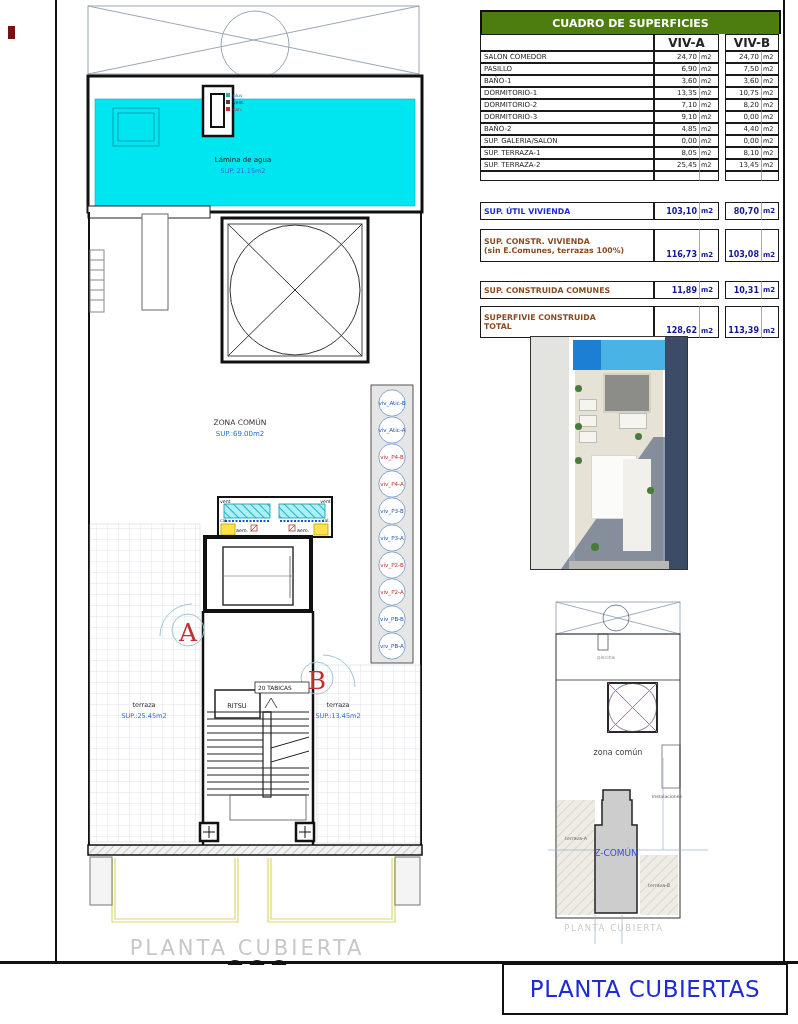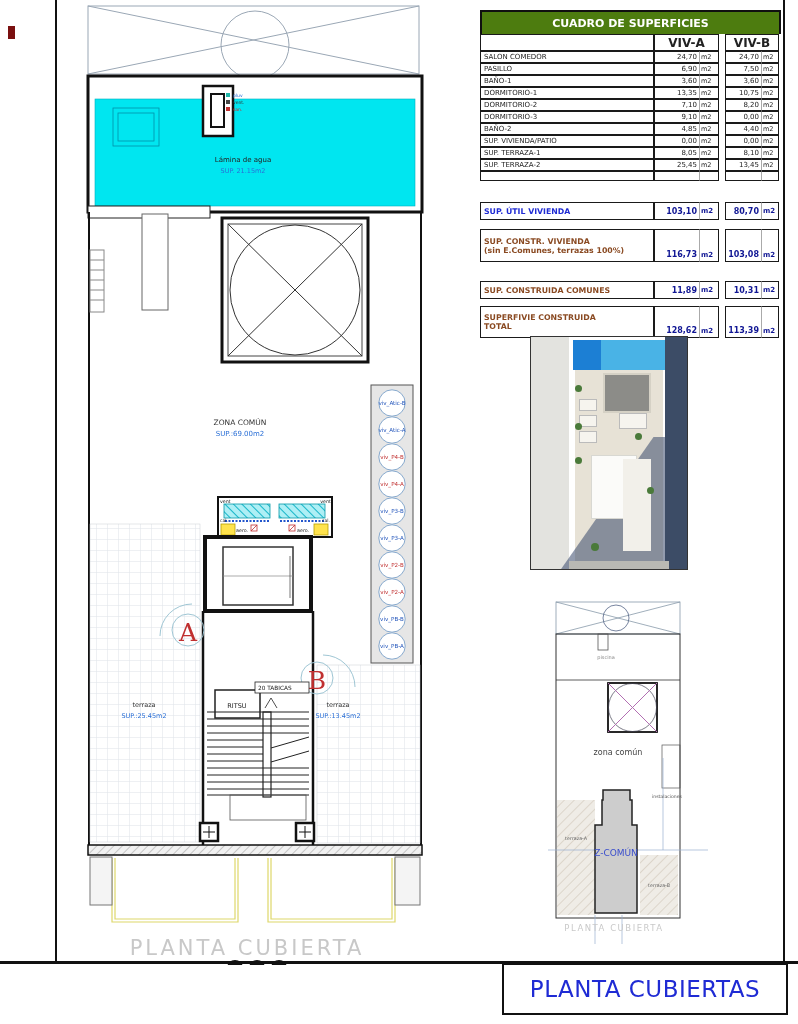--- a/index.html
+++ b/index.html
@@ -316,21 +316,21 @@
       </div>
       <div class="row drow">
         <div class="cell lab">BAÑO-2</div>
         <div class="cell val">4,85</div>
         <div class="cell unit">m2</div>
         <div class="cell gapc"></div>
         <div class="cell val">4,40</div>
         <div class="cell unit">m2</div>
       </div>
       <div class="row drow">
-        <div class="cell lab">SUP. VIVIENDA/PATIO</div>
+        <div class="cell lab">SUP. GALERIA/SALON</div>
         <div class="cell val">0,00</div>
         <div class="cell unit">m2</div>
         <div class="cell gapc"></div>
         <div class="cell val">0,00</div>
         <div class="cell unit">m2</div>
       </div>
       <div class="row drow">
         <div class="cell lab">SUP. TERRAZA-1</div>
         <div class="cell val">8,05</div>
         <div class="cell unit">m2</div>

